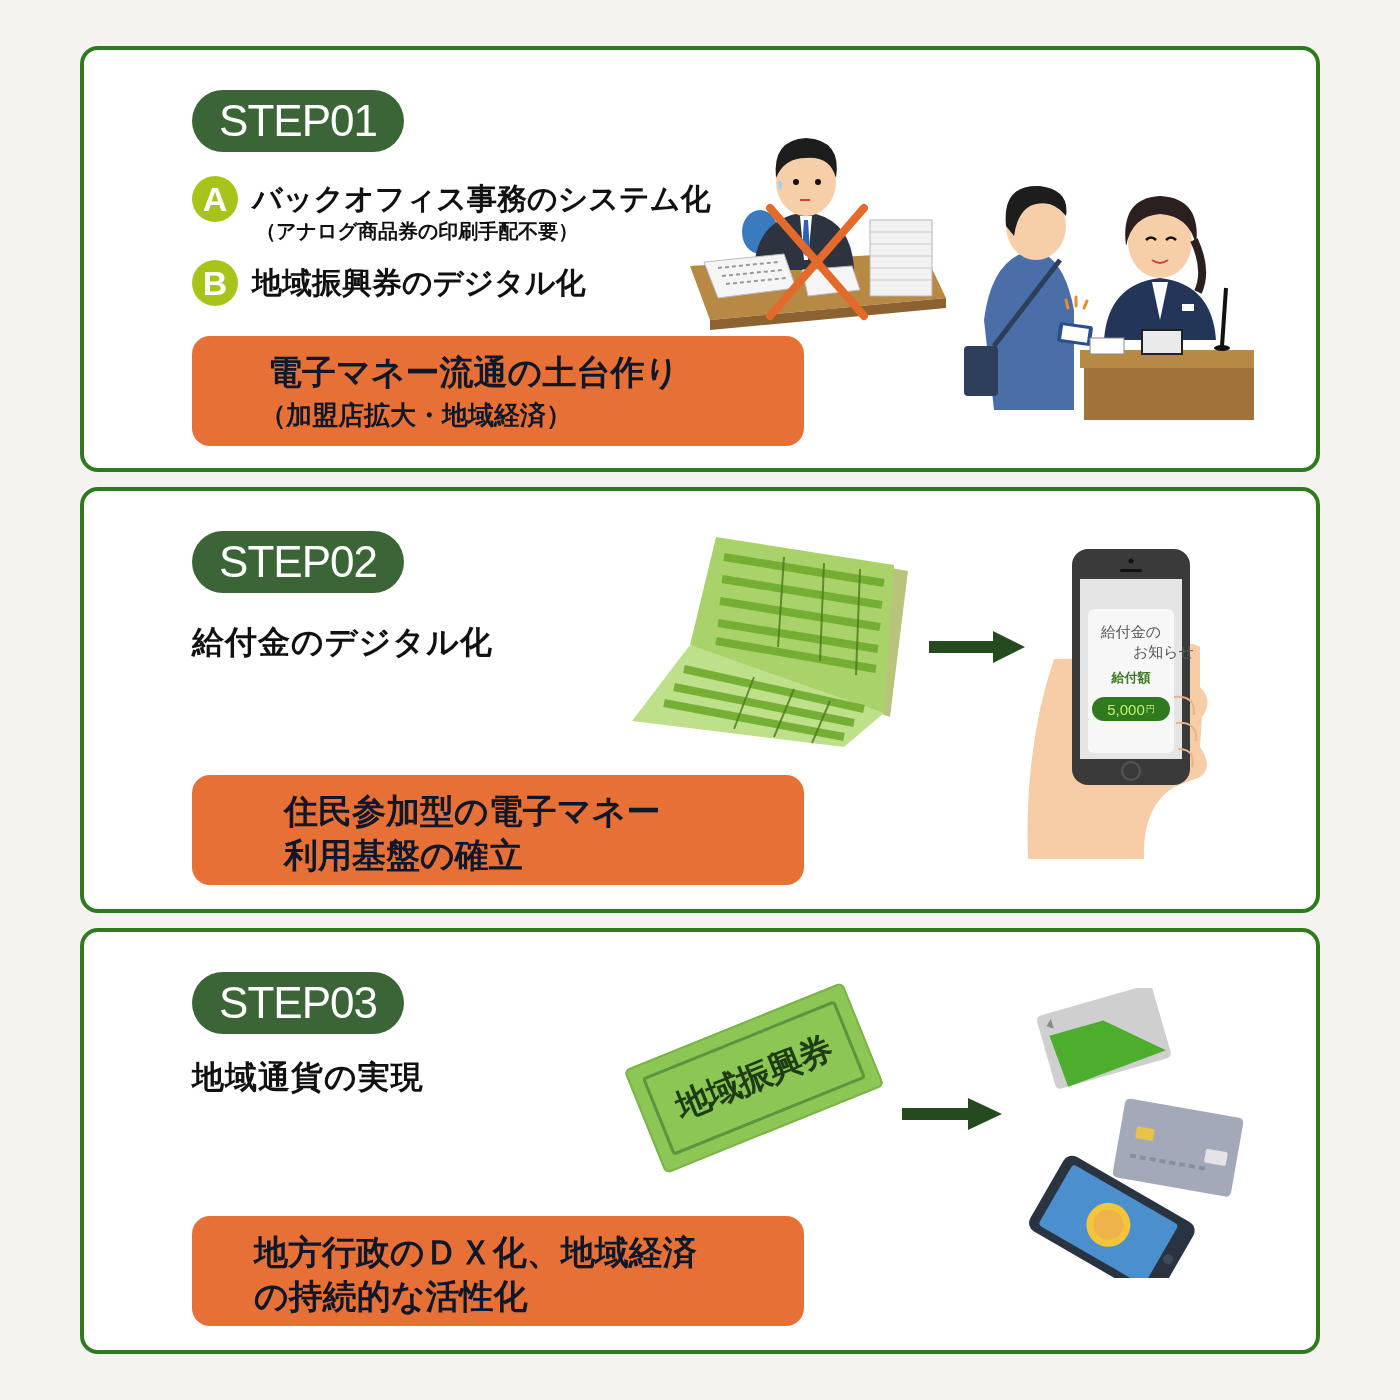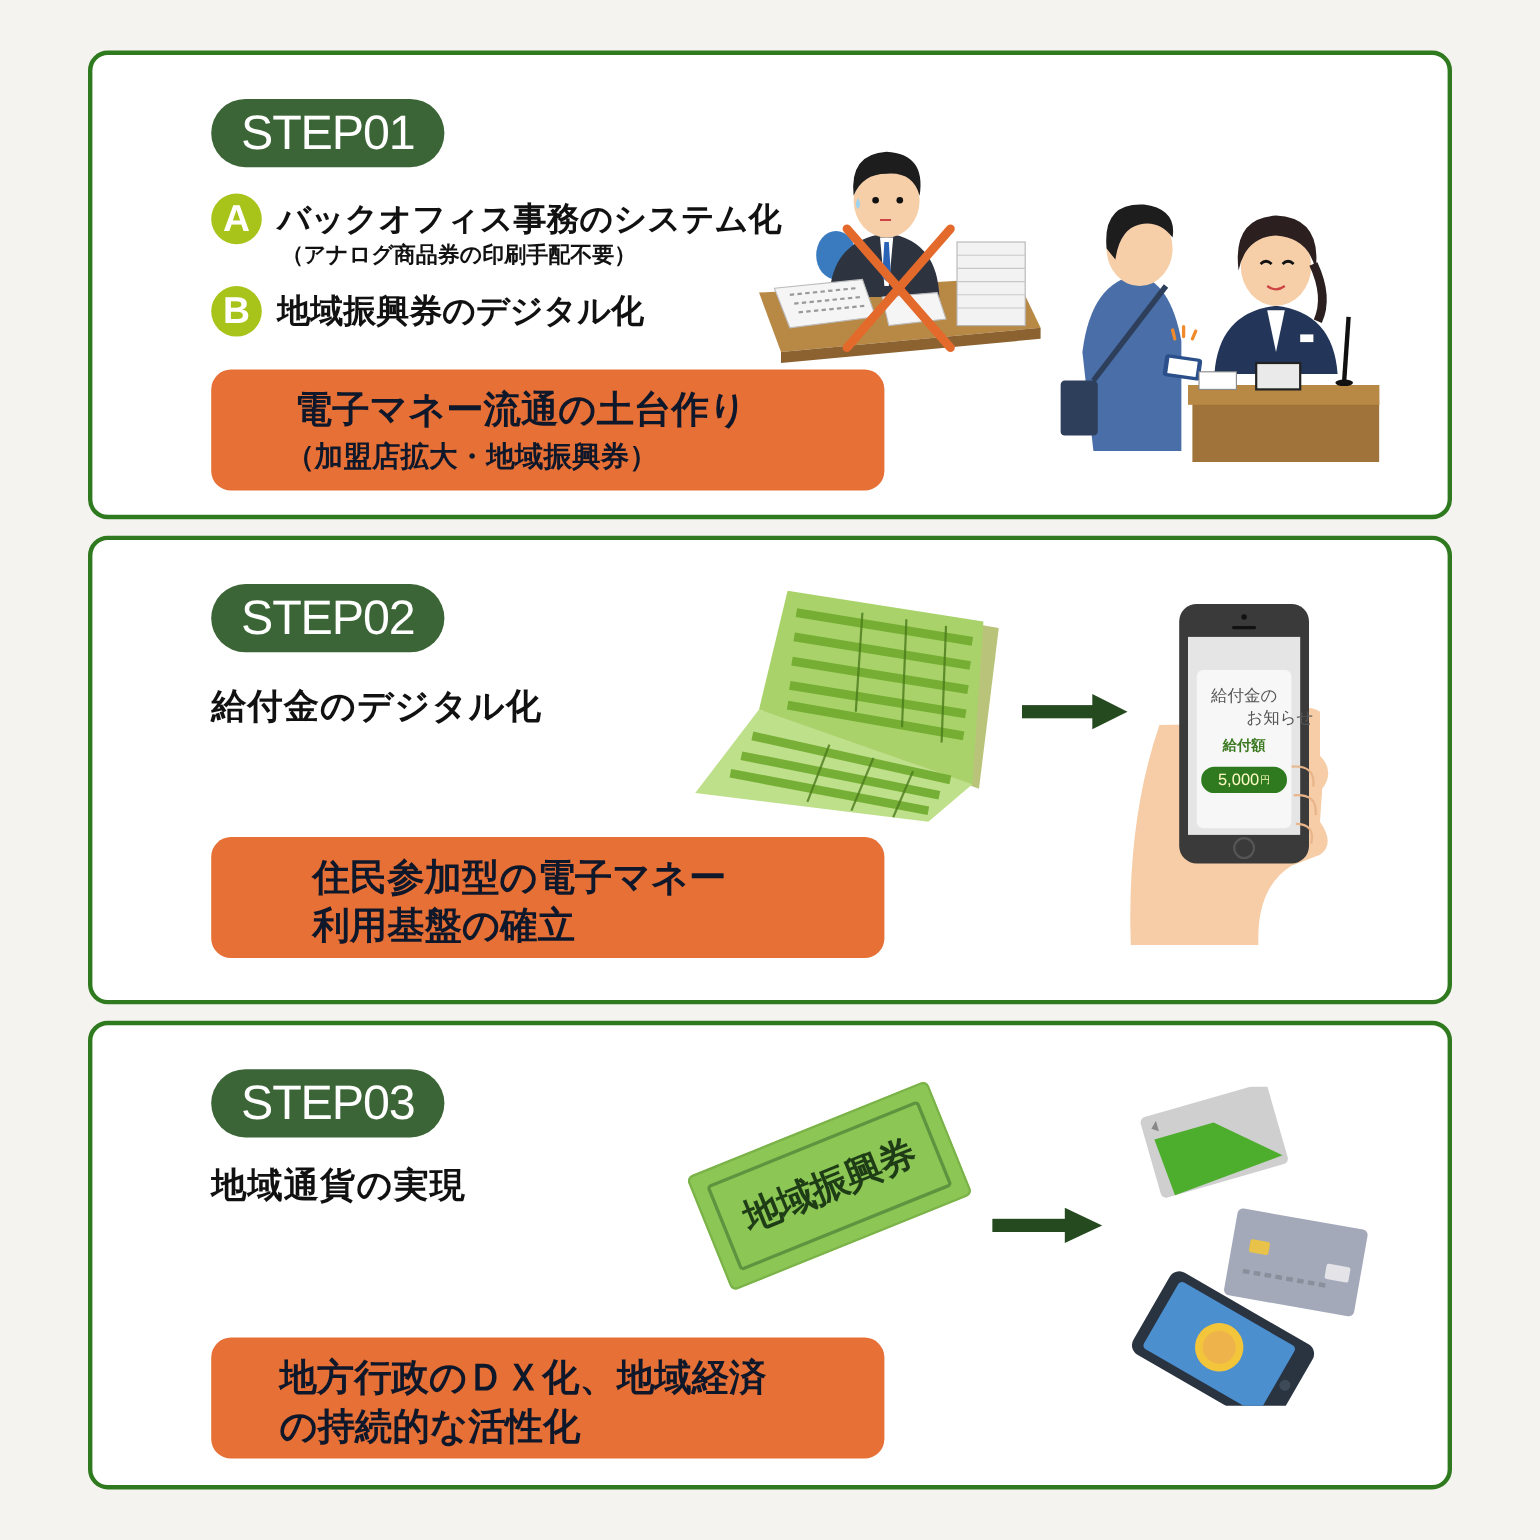--- a/index.html
+++ b/index.html
@@ -48,21 +48,21 @@
   </div>
   <div class="item-sub">（アナログ商品券の印刷手配不要）</div>
 
   <div class="list-item" style="top:210px;">
     <div class="letter">B</div>
     <div class="item-text">地域振興券のデジタル化</div>
   </div>
 
   <div class="result-box" style="top:286px;">
     <div class="result-line" style="left:76px; top:14px; font-size:34px;">電子マネー流通の土台作り</div>
-    <div class="result-line" style="left:68px; top:62px; font-size:26px;">（加盟店拡大・地域振興券）</div>
+    <div class="result-line" style="left:68px; top:62px; font-size:26px;">（加盟店拡大・地域経済）</div>
   </div>
 
   <svg class="illus" style="left:600px; top:70px;" width="270" height="210" viewBox="0 0 270 210">
 
     <polygon points="6,146 240,132 262,178 26,200" fill="#b88845"></polygon>
     <polygon points="26,200 262,178 262,188 26,210" fill="#8c6330"></polygon>
 
     <ellipse cx="76" cy="112" rx="18" ry="22" fill="#3a7bc0"></ellipse>
 
     <path d="M70,150 Q72,98 122,92 Q168,98 170,150 Z" fill="#2d3440"></path>
@@ -121,21 +121,21 @@
     <rect x="178" y="170" width="40" height="24" fill="#eaeaea" stroke="#222" stroke-width="2"></rect>
     <line x1="262" y1="128" x2="258" y2="186" stroke="#111" stroke-width="4"></line>
     <ellipse cx="258" cy="188" rx="8" ry="3" fill="#111"></ellipse>
   </svg>
 </div>
 
 <div class="card" id="card2">
   <div class="step-badge">STEP02</div>
   <div class="heading" style="top:130px;">給付金のデジタル化</div>
 
-  <div class="result-box" style="top:270px;">
+  <div class="result-box" style="top:284px;">
     <div class="result-line" style="left:92px; top:14px; font-size:34px;">住民参加型の電子マネー</div>
     <div class="result-line" style="left:92px; top:58px; font-size:34px;">利用基盤の確立</div>
   </div>
 
   <svg class="illus" style="left:540px; top:46px;" width="300" height="220" viewBox="0 0 300 220">
     <polygon points="100,2 284,34 266,180 70,110" fill="#b9c47a"></polygon>
     <polygon points="92,0 270,28 260,176 66,108" fill="#a9d36a"></polygon>
     <polygon points="66,108 260,176 220,210 8,184" fill="#bfe08a"></polygon>
     <g stroke="#6faa2e" stroke-width="8" opacity="0.9">
       <line x1="100" y1="20" x2="260" y2="46"></line>
@@ -169,21 +169,21 @@
       <circle cx="107" cy="14" r="2.5" fill="#111"></circle>
       <rect x="96" y="22" width="22" height="3" rx="1.5" fill="#111"></rect>
       <rect x="56" y="32" width="102" height="180" fill="#e5e5e5"></rect>
       <circle cx="107" cy="224" r="9" fill="none" stroke="#555" stroke-width="2"></circle>
       <path d="M150,150 Q172,148 170,168 M152,176 Q174,174 172,194 M154,202 Q172,202 168,220" stroke="#e8b48a" stroke-width="2" fill="none"></path>
     </svg>
     <div style="position:absolute; left:64px; top:62px; width:86px; height:144px; background:#f7f7f7; border-radius:6px;">
       <div class="phone-text" style="top:14px; font-size:15px; color:#555;">給付金の</div>
       <div class="phone-text" style="top:34px; font-size:15px; color:#555;padding-left:45px;">お知らせ</div>
       <div class="phone-text" style="top:60px; font-size:13px; color:#3c7a22; font-weight:bold;">給付額</div>
-      <div style="position:absolute; left:4px; top:88px; width:78px; height:24px; background:#2f7a1f; border-radius:12px; color:#fef9c3; display:flex; align-items:center; justify-content:center;">
+      <div style="position:absolute; left:4px; top:88px; width:78px; height:24px; background:#2f7a1f; border-radius:12px; color:#bef264; display:flex; align-items:center; justify-content:center;">
         <span style="font-family:'Liberation Sans',sans-serif; font-size:15px;">5,000</span>
         <span style="font-size:9px; margin-left:1px;">円</span>
       </div>
     </div>
   </div>
 </div>
 
 <div class="card" id="card3">
   <div class="step-badge">STEP03</div>
   <div class="heading" style="top:124px;">地域通貨の実現</div>

